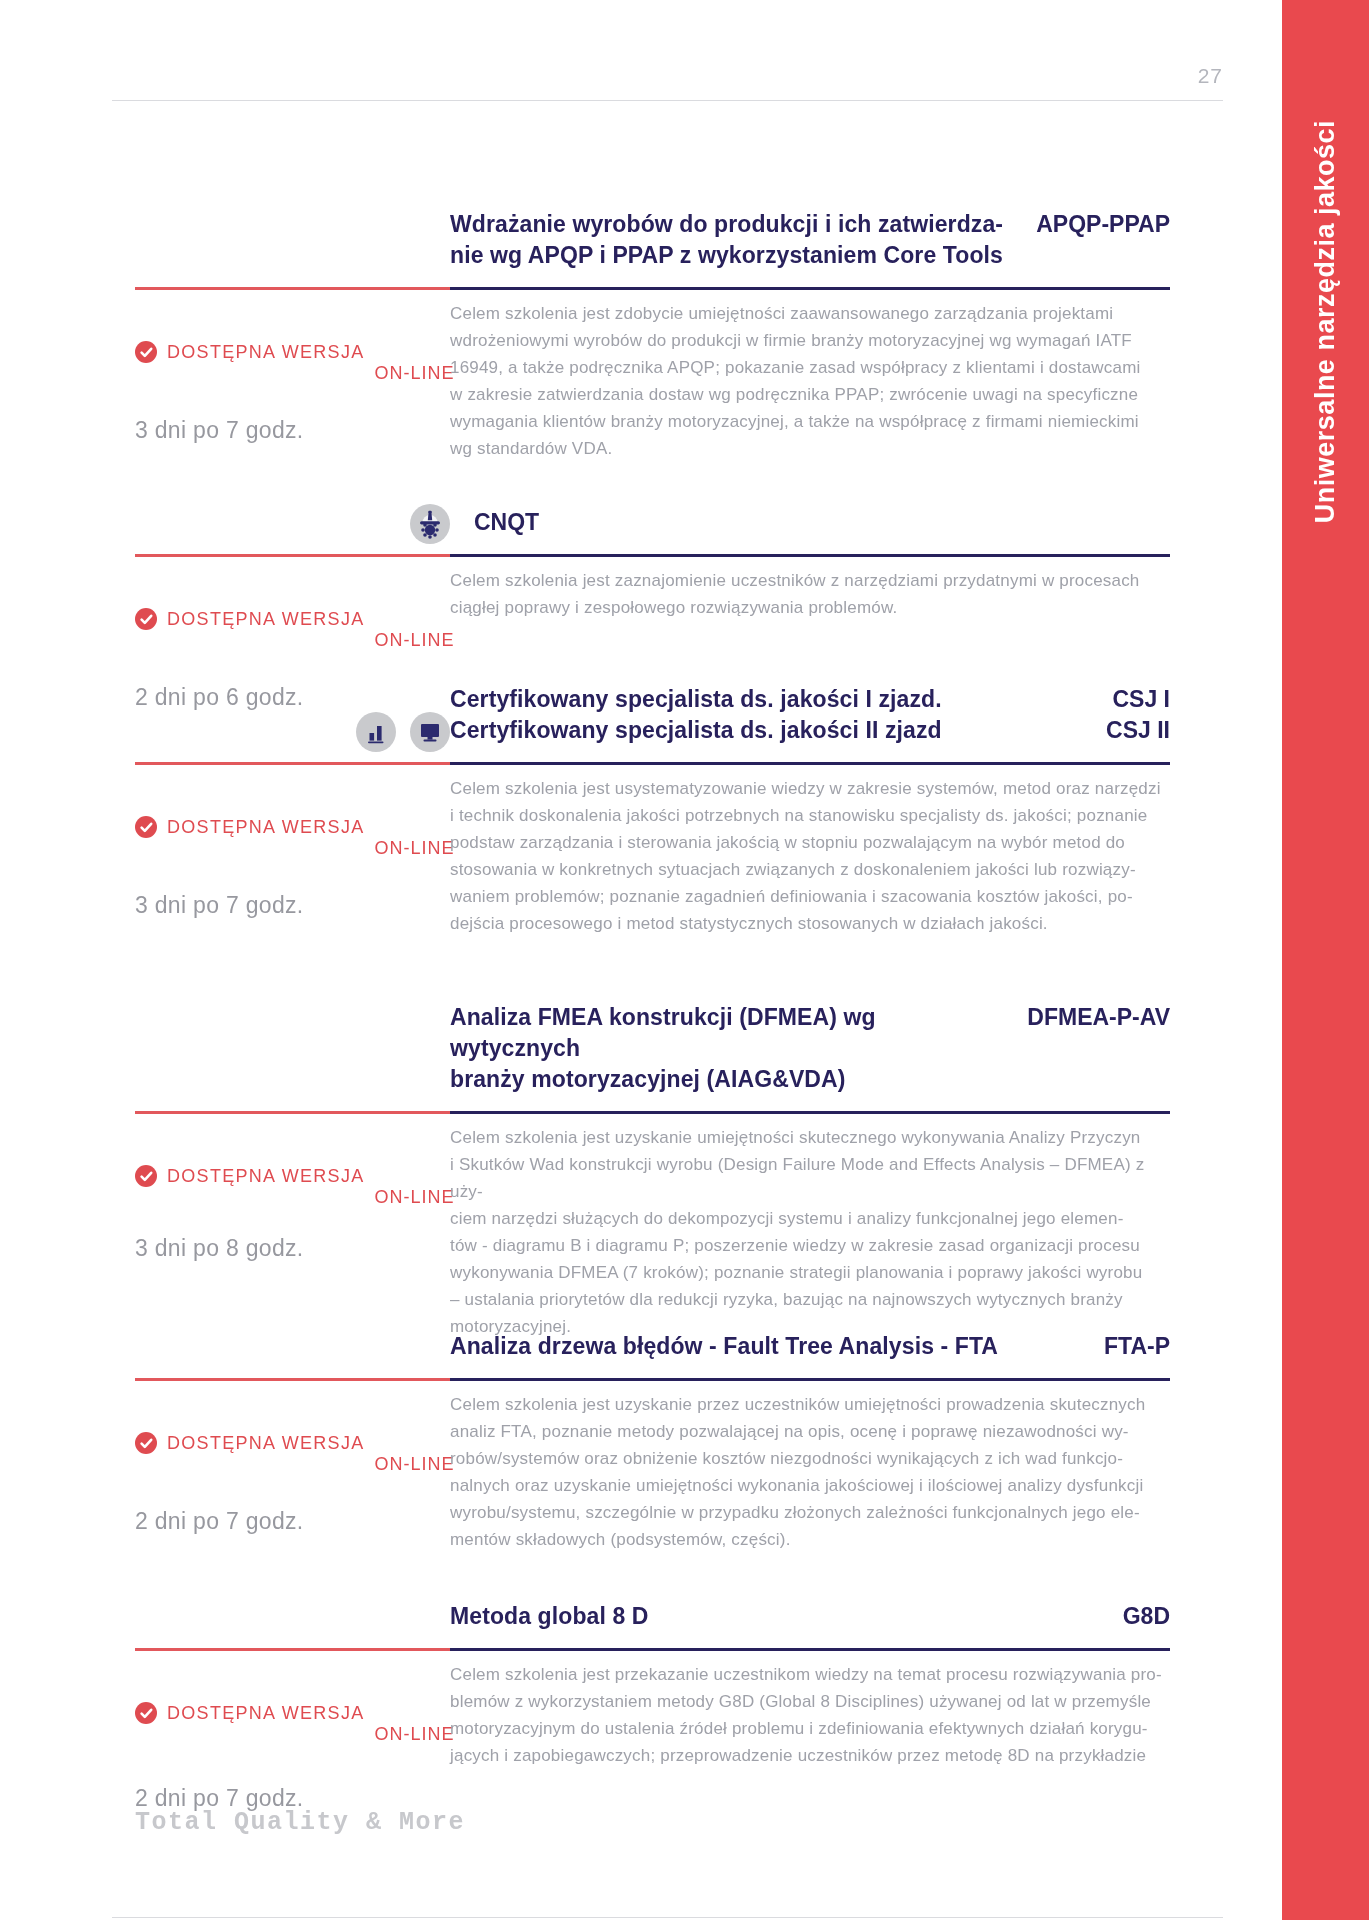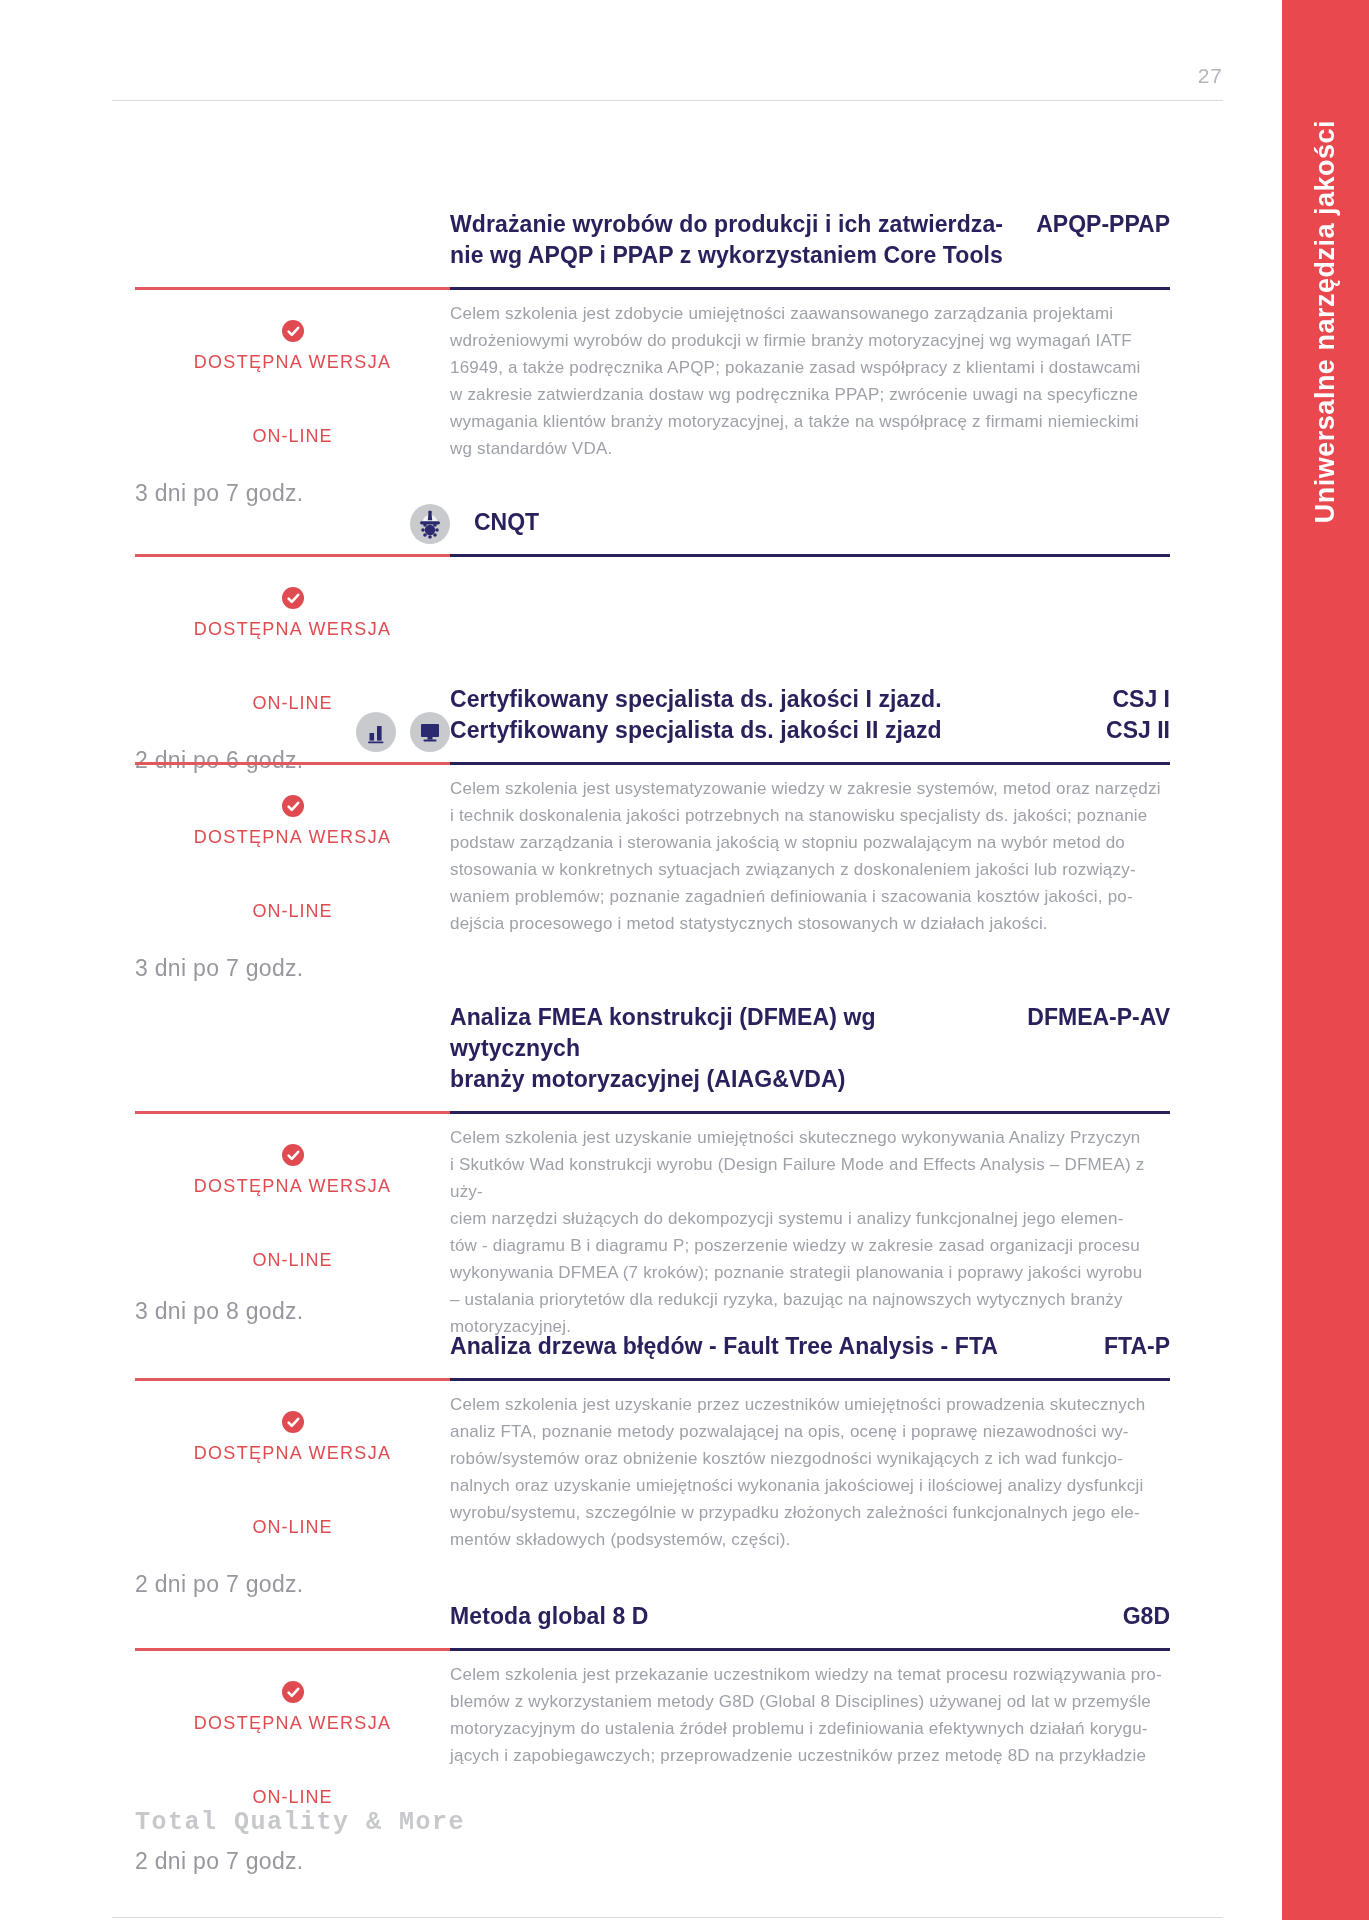--- a/index.html
+++ b/index.html
@@ -25,21 +25,21 @@
   .title-row{grid-column:2;grid-row:1;align-self:end;display:flex;justify-content:space-between;
     align-items:flex-start;padding-bottom:16px;}
   .course-title{margin:0;font-size:23px;line-height:31px;font-weight:700;color:#28215C;
     white-space:pre-line;letter-spacing:.1px;}
   .course-code{font-size:23px;line-height:31px;font-weight:700;color:#28215C;
     white-space:pre-line;text-align:right;padding-left:24px;flex:none;}
   .rail-line{grid-column:1;grid-row:2;height:3px;background:#E2585C;}
   .head-line{grid-column:2;grid-row:2;height:3px;background:#28215C;}
   .rail-body{grid-column:1;grid-row:3;}
   .badge{display:flex;align-items:center;gap:10px;margin-top:30px;
-    color:#DF4B50;font-size:18px;font-weight:500;letter-spacing:1.3px;white-space:nowrap;flex-direction:column;}
+    color:#DF4B50;font-size:18px;font-weight:500;letter-spacing:1.3px;white-space:nowrap;}
   .badge b{font-weight:400;letter-spacing:1px;margin-top:43px;}
   .check{width:22px;height:22px;flex:none;display:block;}
   .duration{margin-top:33px;font-size:23px;color:#97989F;letter-spacing:.3px;}
   .desc{grid-column:2;grid-row:3;margin:10px 0 0;font-size:17px;line-height:27px;
     color:#9FA1A9;letter-spacing:.2px;white-space:pre-line;}
   
   .icirc{width:40px;height:40px;border-radius:50%;background:#C9CACD;flex:none;}
   
   .footer-brand{position:absolute;left:135px;top:1808px;font-size:25px;font-weight:700;
     letter-spacing:1.5px;color:#C7C8CC;font-family:Liberation Mono, monospace;}
@@ -112,20 +112,22 @@
     <div class="badge">
       <svg class="check" viewBox="0 0 22 22">
           <circle cx="11" cy="11" r="11" fill="#DF4B50"></circle>
           <path d="M6.6 11.6l3.2 3.2 6.4-7" stroke="#fff" stroke-width="2.6" fill="none" stroke-linecap="round" stroke-linejoin="round"></path>
         </svg>
       <span>DOSTĘPNA WERSJA</span>
       <b>ON-LINE</b>
     </div>
     <div class="duration">2 dni po 6 godz.</div>
   </div>
+  <p class="desc">Celem szkolenia jest zaznajomienie uczestników z narzędziami przydatnymi w procesach
+ciągłej poprawy i zespołowego rozwiązywania problemów.</p>
 </section>
 
 <section class="course" style="top:684px">
   <div class="rail-icons">
     <span class="icirc">
       <svg viewBox="0 0 40 40" width="40" height="40">
         <rect x="13.5" y="21" width="4.6" height="7.6" fill="#2B2A6E"></rect>
         <rect x="21" y="14" width="4.6" height="14.6" fill="#2B2A6E"></rect>
         <rect x="12" y="29.4" width="15.5" height="1.8" rx="0.9" fill="#2B2A6E"></rect>
       </svg>

